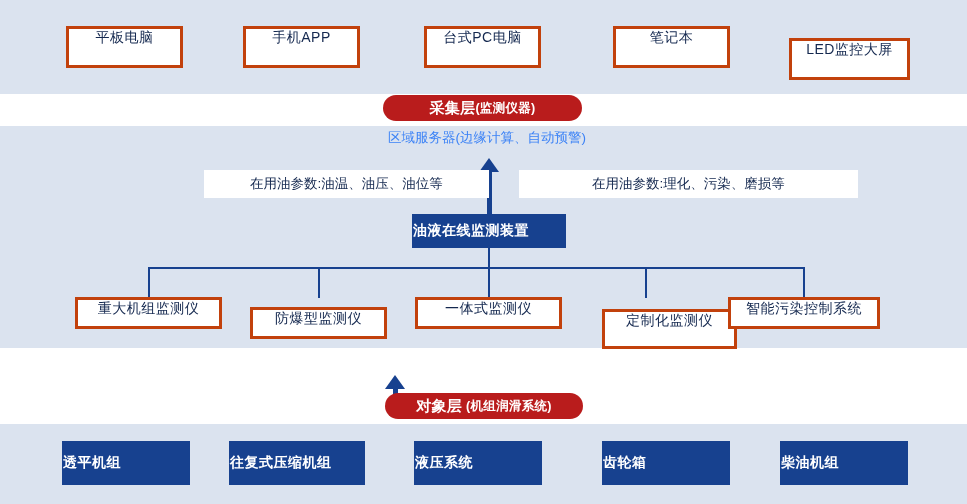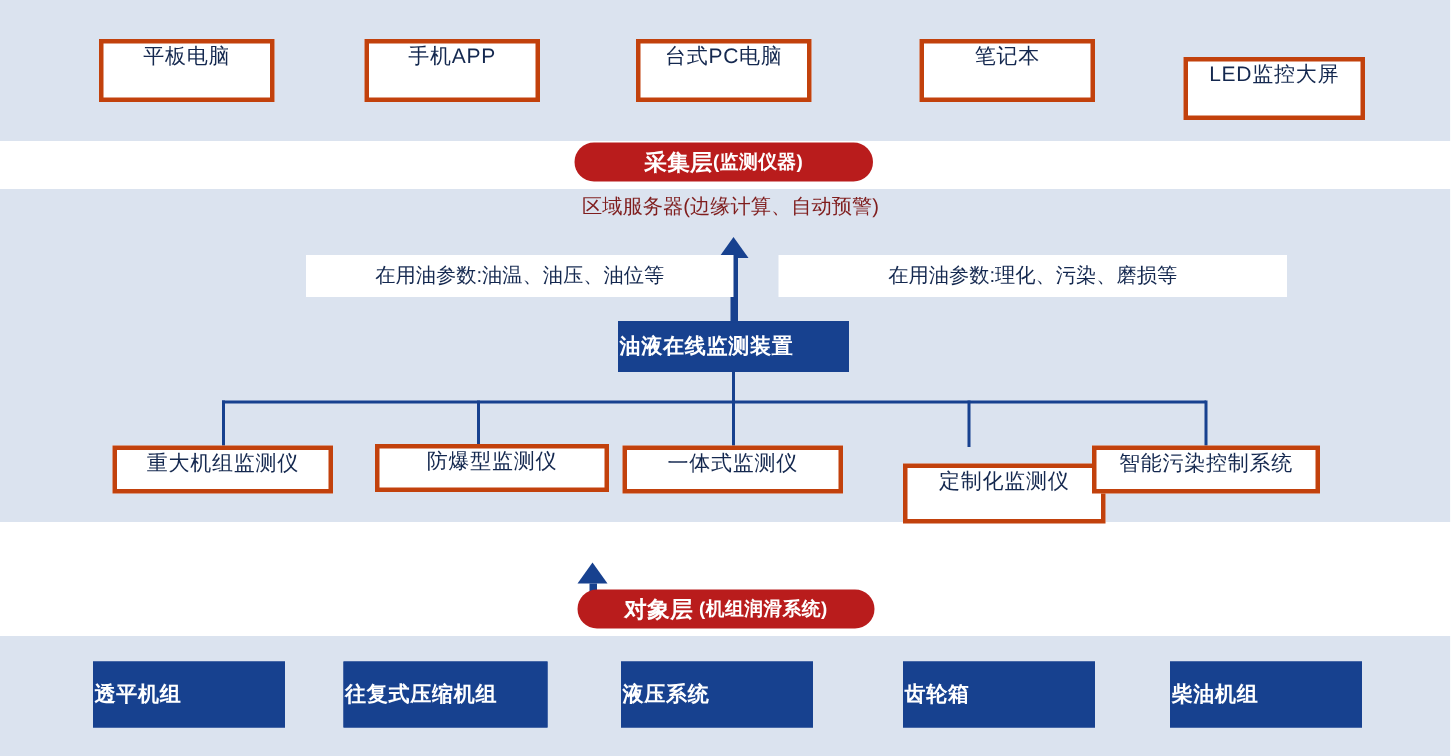--- a/index.html
+++ b/index.html
@@ -51,21 +51,21 @@
     align-items: center;
     justify-content: flex-start;
     font-size: 14px;
     color: #ffffff;
     font-weight: bold;
     letter-spacing: .5px;
   }
   .plain-label {
     position: absolute;
     font-size: 13.5px;
-    color: #7f1d1d;
+    color: #3b82f6;
     display: flex;
     align-items: center;
     justify-content: center;
     white-space: nowrap;
   }
   .param-box {
     position: absolute;
     background: #ffffff;
     box-sizing: border-box;
     display: flex;
@@ -169,21 +169,21 @@
   <div class="hline" style="left:148px; top:267px; width:656px;"></div>
   <div class="vline" style="left:148px; top:267px; height:31px;"></div>
   <div class="vline" style="left:318px; top:267px; height:31px;"></div>
   <div class="vline" style="left:488px; top:267px; height:31px;"></div>
   <div class="vline" style="left:645px; top:267px; height:31px;"></div>
   <div class="vline" style="left:803px; top:267px; height:31px;"></div>
 
   <div class="wbox" style="left:75px; top:297px; width:147px; height:32px;">
     <span>重大机组监测仪</span>
   </div>
-  <div class="wbox" style="left:250px; top:296px; width:156px; height:32px;">
+  <div class="wbox" style="left:250px; top:307px; width:137px; height:32px;">
     <span>防爆型监测仪</span>
   </div>
   <div class="wbox" style="left:415px; top:297px; width:147px; height:32px;">
     <span>一体式监测仪</span>
   </div>
   <div class="wbox" style="left:602px; top:297px; width:135px; height:40px;margin-top:12px;">
     <span>定制化监测仪</span>
   </div>
   <div class="wbox" style="left:728px; top:297px; width:152px; height:32px;">
     <span>智能污染控制系统</span>

